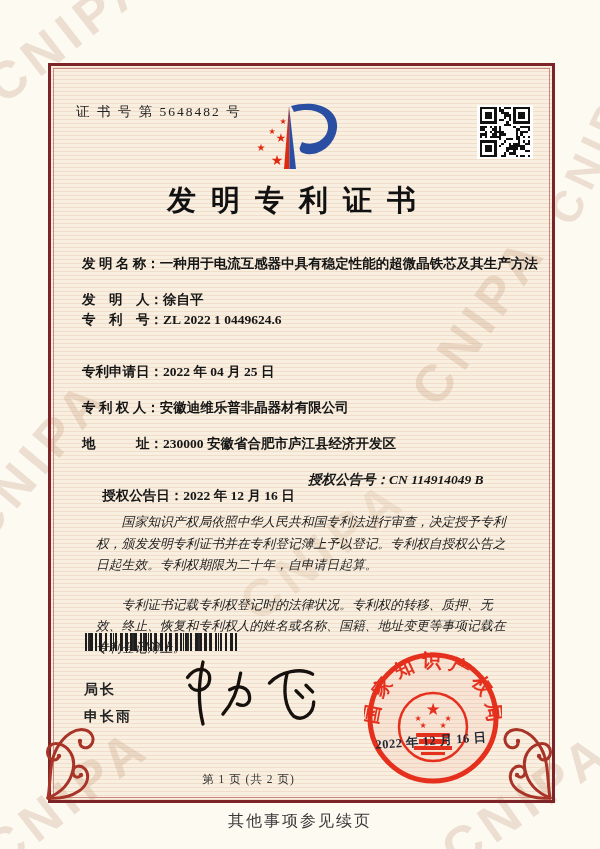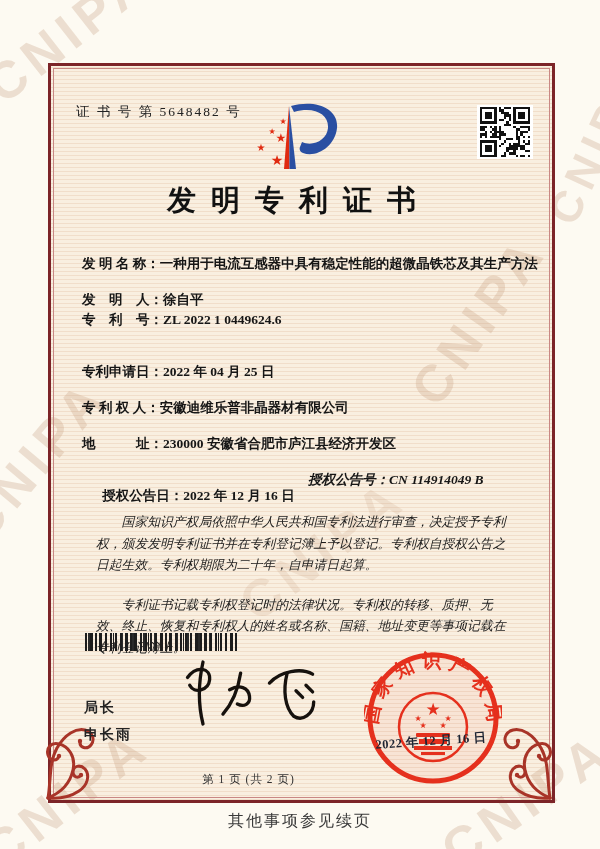--- a/index.html
+++ b/index.html
@@ -62,21 +62,21 @@
     font-size:12.8px;line-height:21.5px;color:#1c1c1c;font-weight:500;
   }
   .paras p{margin:18px;text-indent:2em;font-style:italic;}
   .barcode{
     position:absolute;left:85px;top:633px;width:153px;height:18px;
     background:
       repeating-linear-gradient(90deg,#1d1d1d 0 2px,rgba(0,0,0,0) 2px 5px),
       repeating-linear-gradient(90deg,#1d1d1d 0 1px,rgba(0,0,0,0) 1px 7px),
       repeating-linear-gradient(90deg,rgba(0,0,0,0) 0 3px,#2a2a2a 3px 5px,rgba(0,0,0,0) 5px 11px);
   }
-  .director{position:absolute;left:84px;top:681px;font-family:"Liberation Sans","DejaVu Sans",sans-serif;font-weight:bold;font-size:14px;color:#242424;margin-top:18px;}
+  .director{position:absolute;left:84px;top:681px;font-family:"Liberation Sans","DejaVu Sans",sans-serif;font-weight:bold;font-size:14px;color:#242424;}
   .director div{margin-bottom:9px;letter-spacing:2px;}
   .signature{position:absolute;left:172px;top:648px;width:155px;height:90px;}
   .seal{position:absolute;left:364px;top:649px;width:138px;height:138px;}
   .seal-date{
     position:absolute;left:364px;top:733px;width:134px;text-align:center;
     font-size:12.5px;font-weight:bold;color:#1d2433;letter-spacing:0.5px;
     transform:rotate(-4deg);white-space:pre;
   }
   .page-info{position:absolute;left:48px;top:772px;width:401px;text-align:center;font-size:11.5px;color:#333;letter-spacing:1px;}
   .footer-note{position:absolute;left:0;top:811px;width:600px;text-align:center;font-size:16px;color:#3a3a3a;letter-spacing:2px;}

